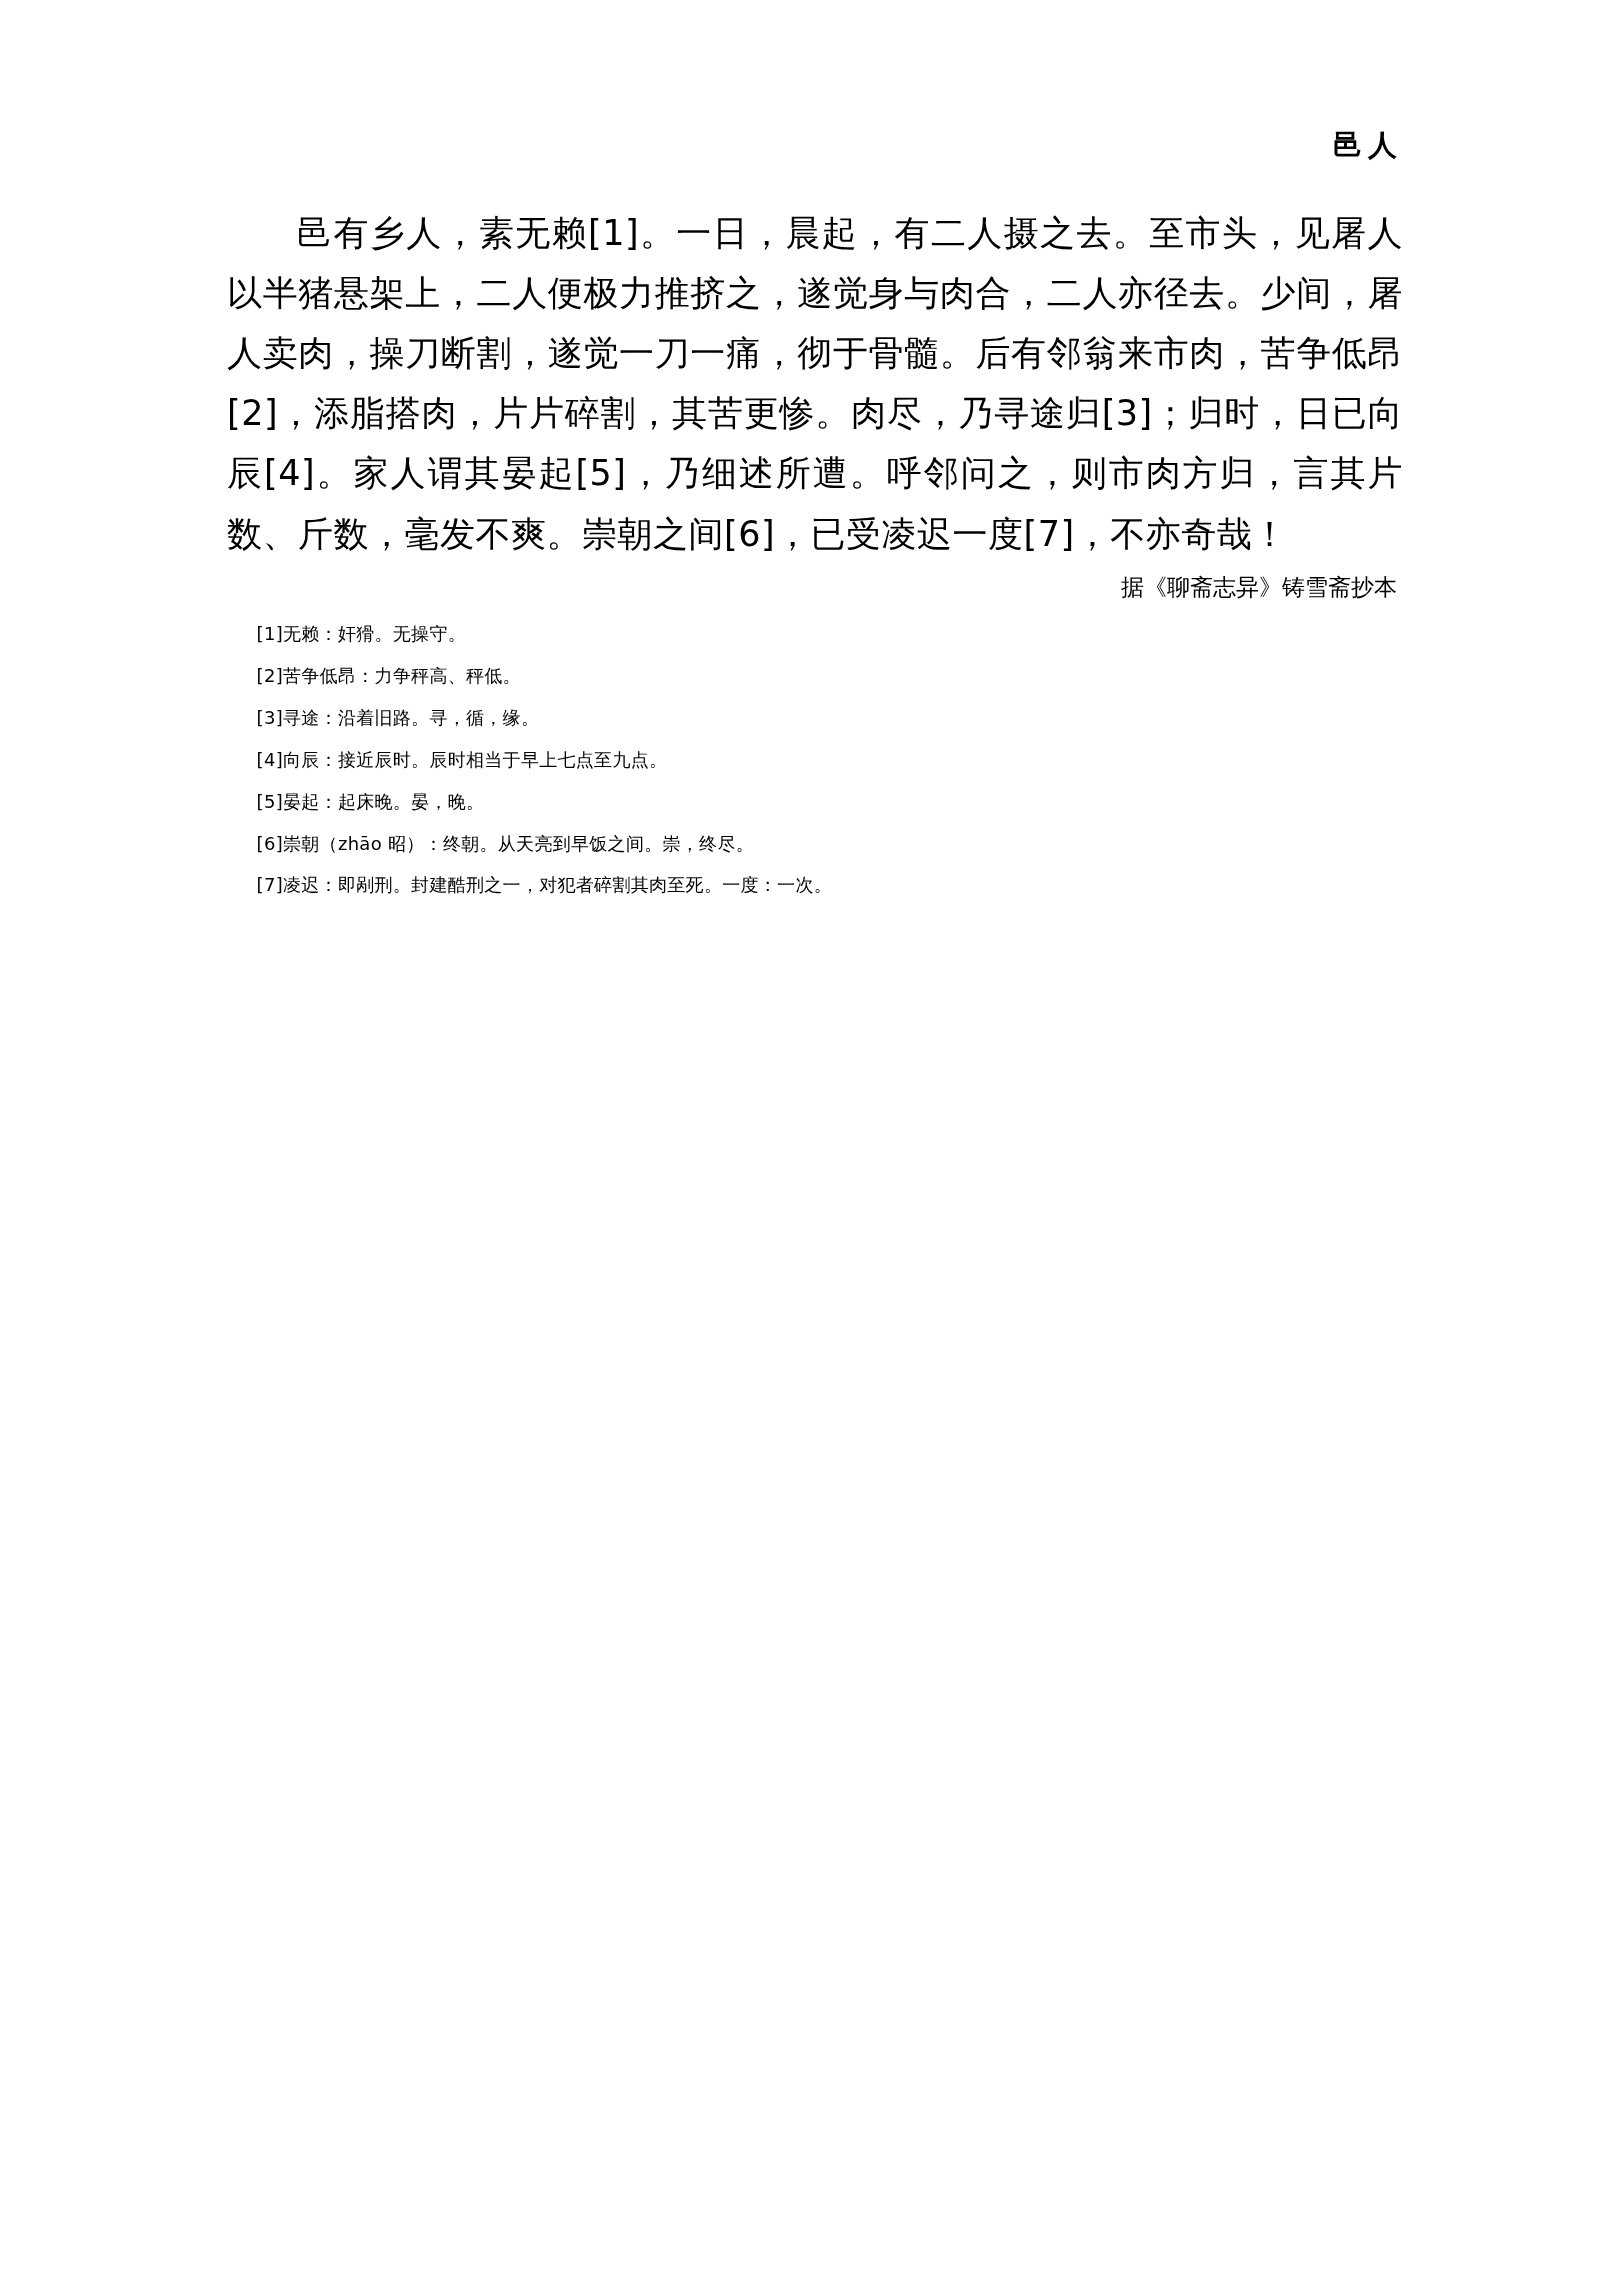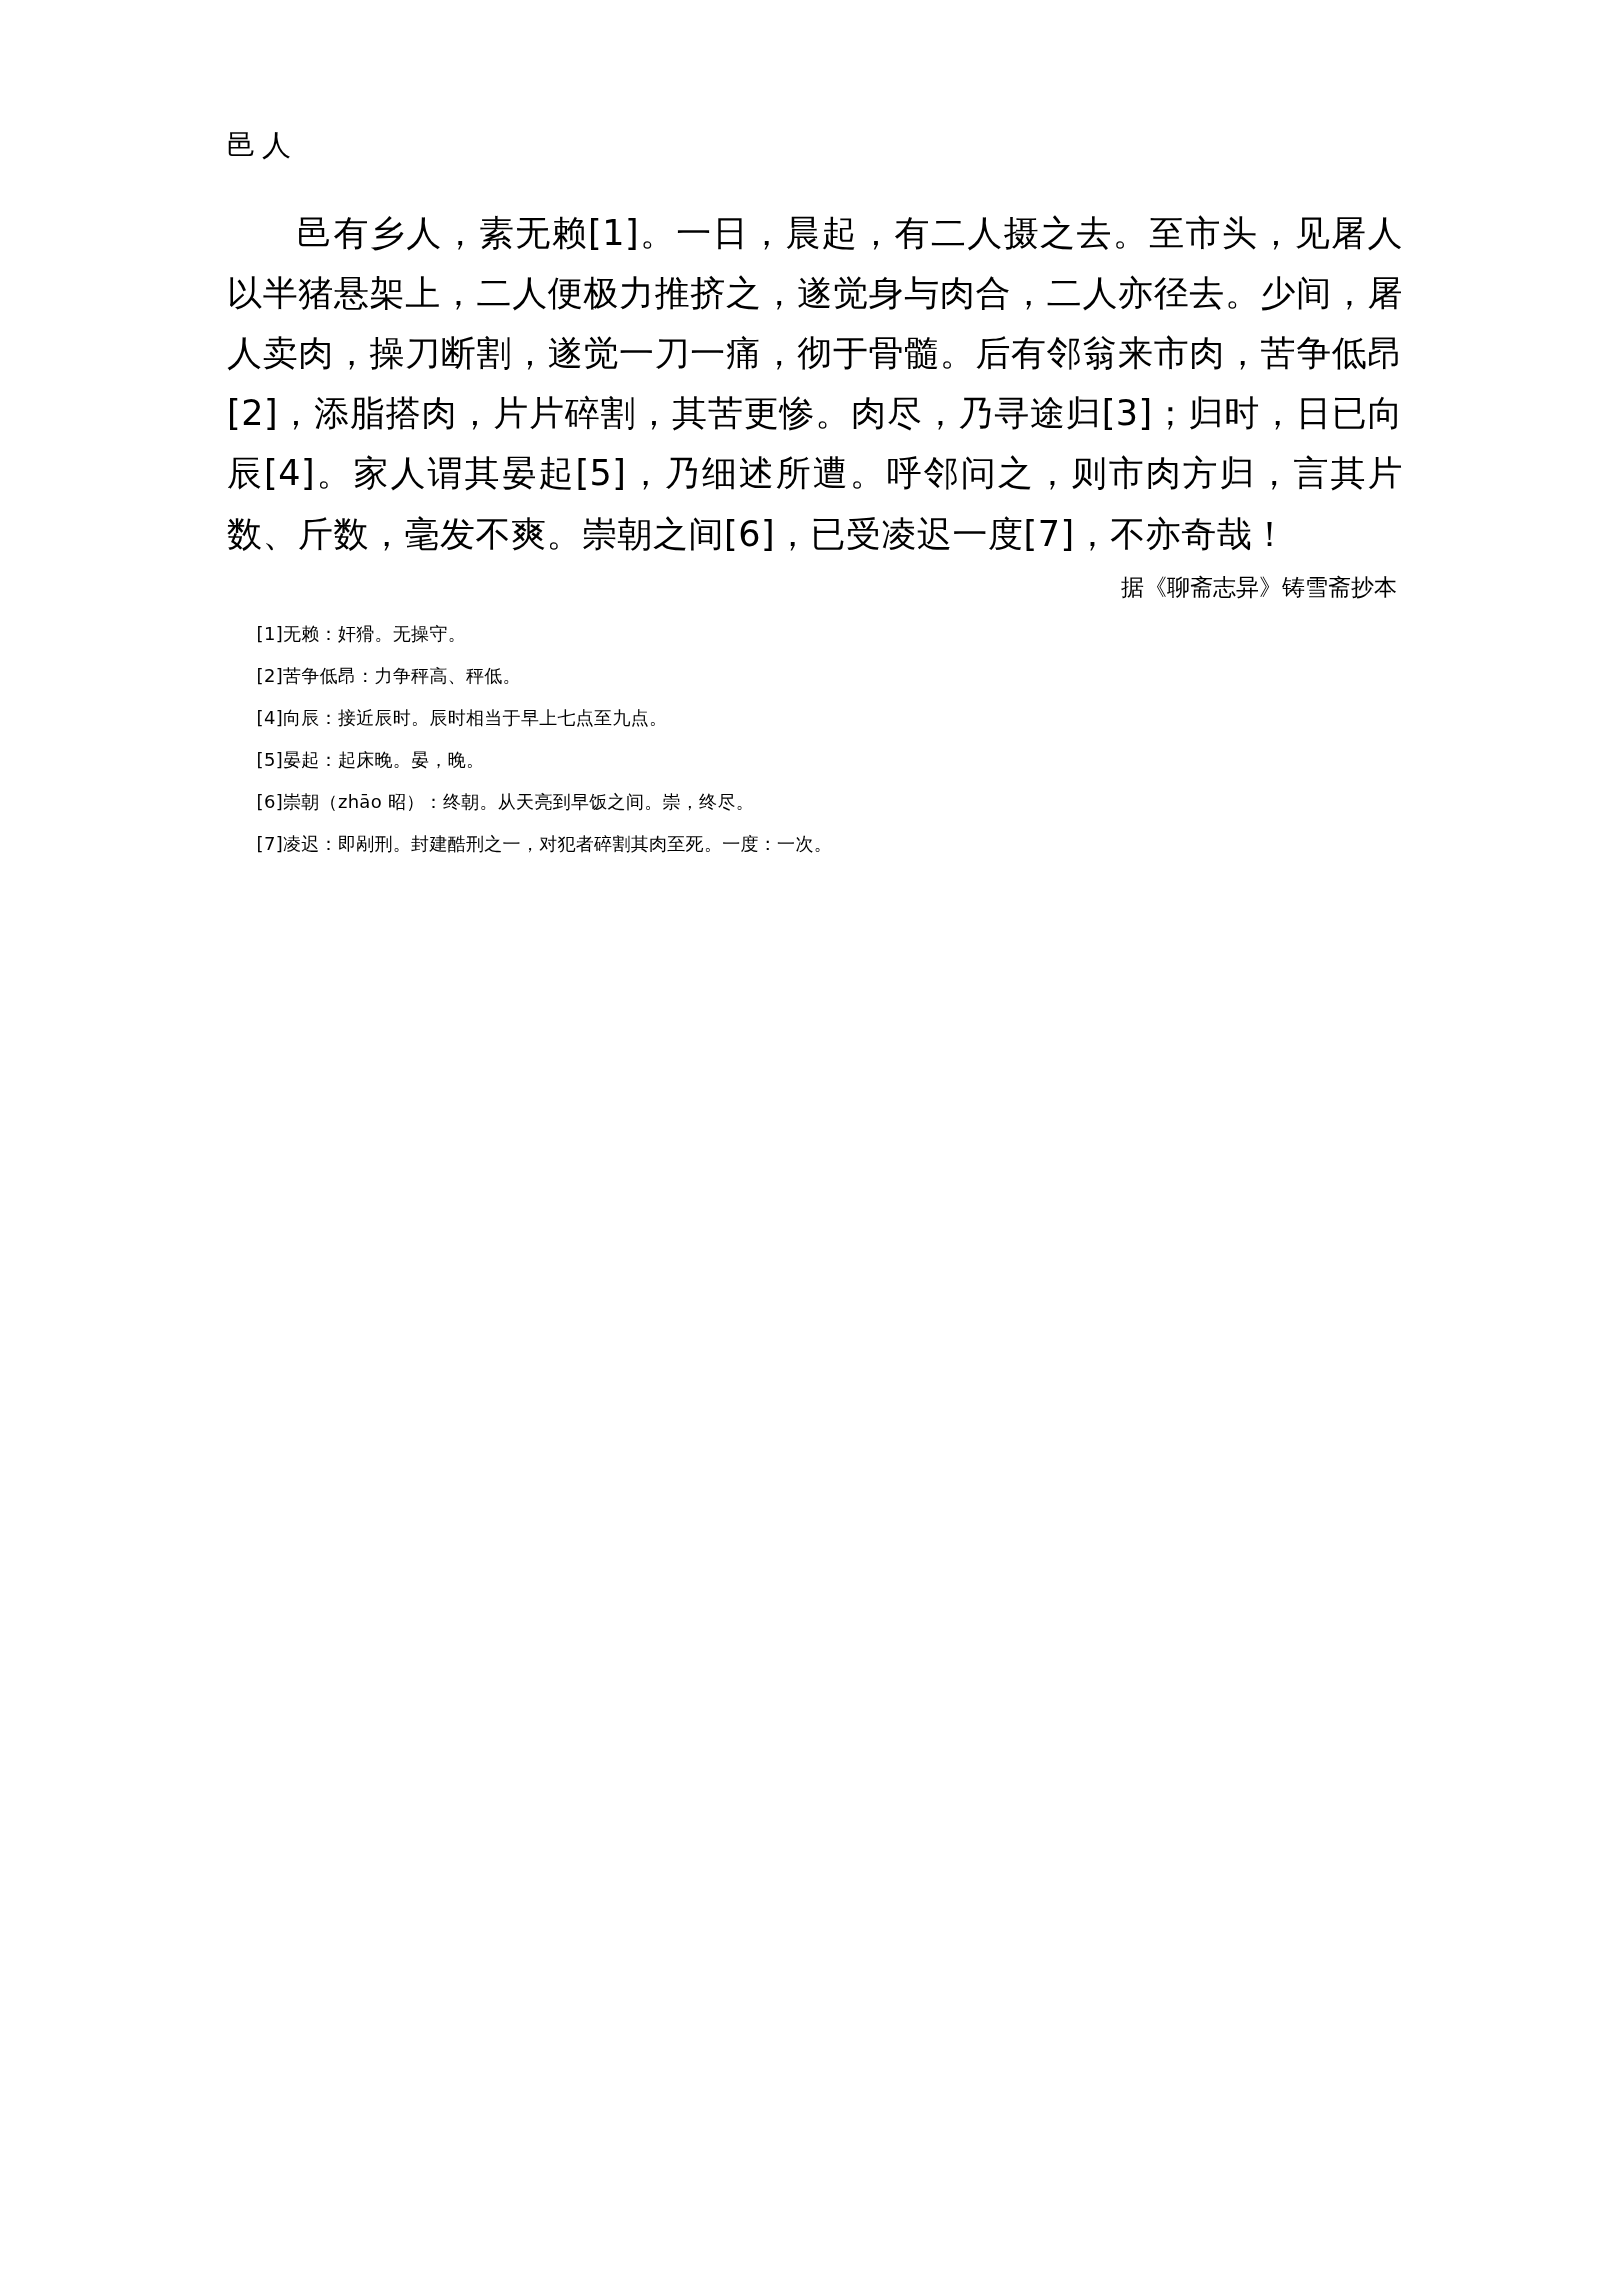--- a/index.html
+++ b/index.html
@@ -21,23 +21,23 @@
     box-sizing: border-box;
     padding: 0;
   }
   .content {
     position: absolute;
     left: 227px;
     top: 125px;
     width: 1176px;
   }
   .title {
-    text-align: left;
+    text-align: right;
     font-size: 29px;
-    font-weight: normal;
+    font-weight: bold;
     letter-spacing: 5.9px;
     margin: 0 0 37px 0;
     line-height: 1.4;
   }
   .body-text {
     font-size: 35px;
     line-height: 1.72;
     text-align: justify;
     text-justify: inter-ideograph;
     text-indent: 2em;
@@ -81,20 +81,21 @@
     <h1 class="title">邑人</h1>
 
     <p class="body-text">邑有乡人，素无赖[1]。一日，晨起，有二人摄之去。至市头，见屠人以半猪悬架上，二人便极力推挤之，遂觉身与肉合，二人亦径去。少间，屠人卖肉，操刀断割，遂觉一刀一痛，彻于骨髓。后有邻翁来市肉，苦争低昂[2]，添脂搭肉，片片碎割，其苦更惨。肉尽，乃寻途归[3]；归时，日已向辰[4]。家人谓其晏起[5]，乃细述所遭。呼邻问之，则市肉方归，言其片数、斤数，毫发不爽。崇朝之间[6]，已受凌迟一度[7]，不亦奇哉！</p>
 
     <p class="source">据《聊斋志异》铸雪斋抄本</p>
 
 
     <ul class="notes-list">
       <li>[1]无赖：奸猾。无操守。</li>
       <li>[2]苦争低昂：力争秤高、秤低。</li>
+      <li>[3]寻途：沿着旧路。寻，循，缘。</li>
       <li>[4]向辰：接近辰时。辰时相当于早上七点至九点。</li>
       <li>[5]晏起：起床晚。晏，晚。</li>
       <li>[6]崇朝（zhāo 昭）：终朝。从天亮到早饭之间。崇，终尽。</li>
       <li>[7]凌迟：即剐刑。封建酷刑之一，对犯者碎割其肉至死。一度：一次。</li>
     </ul>
 
   </div>
 </div>
 
 

